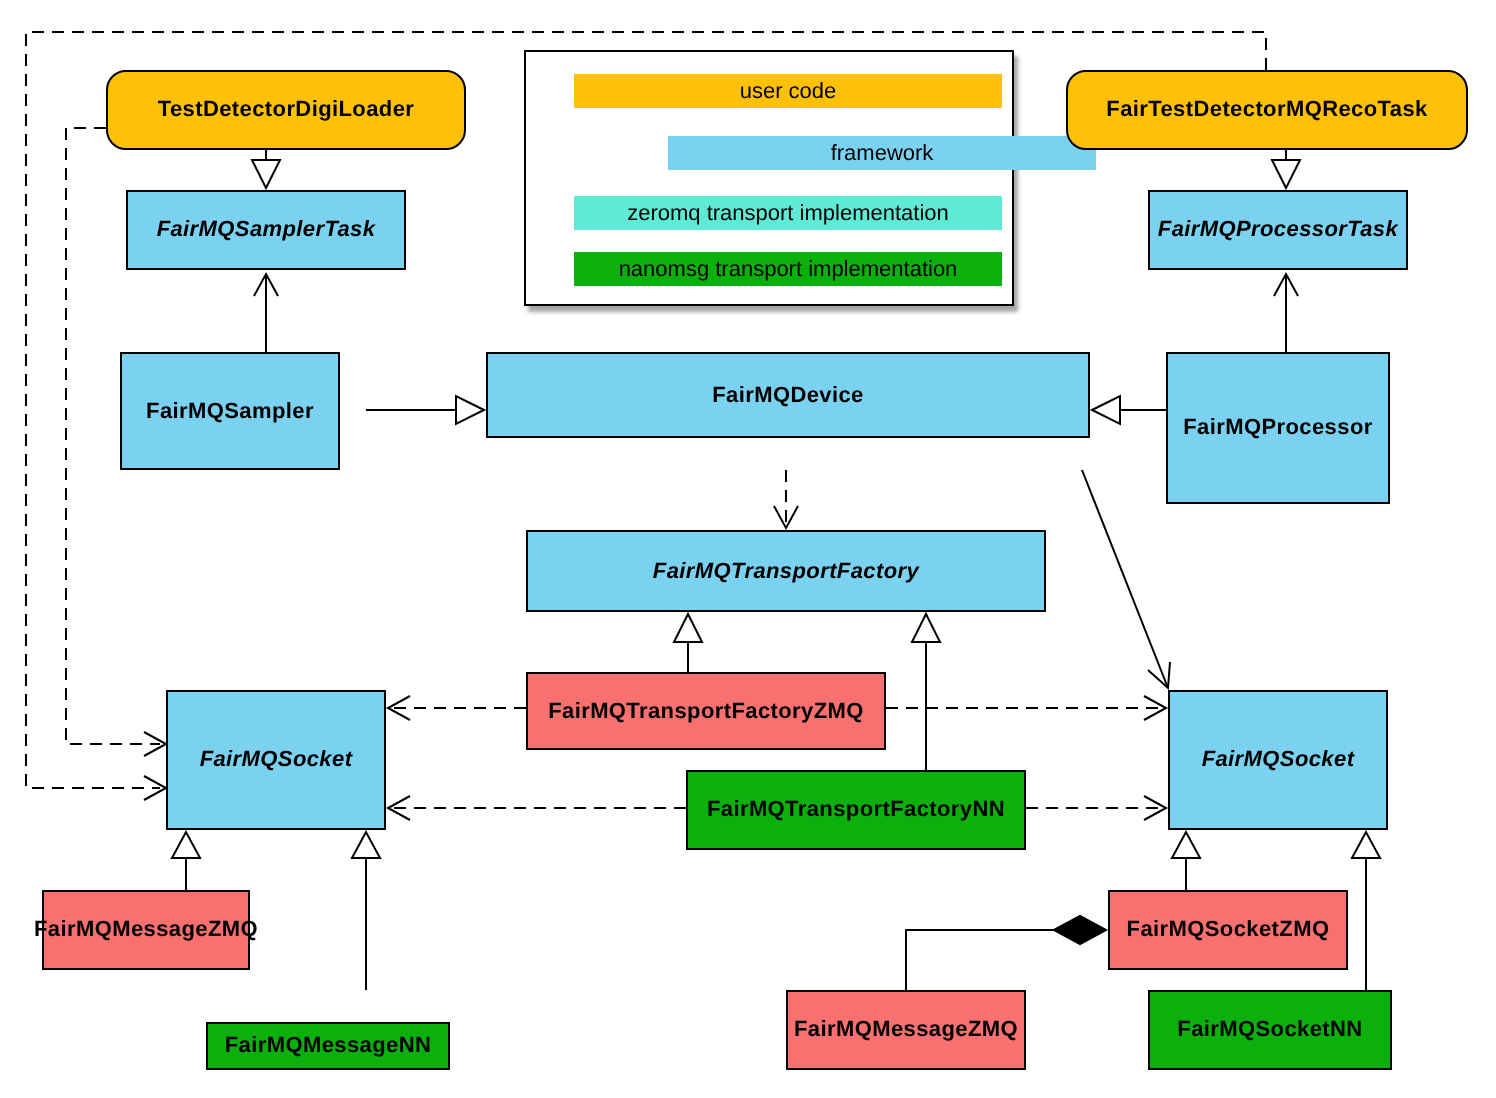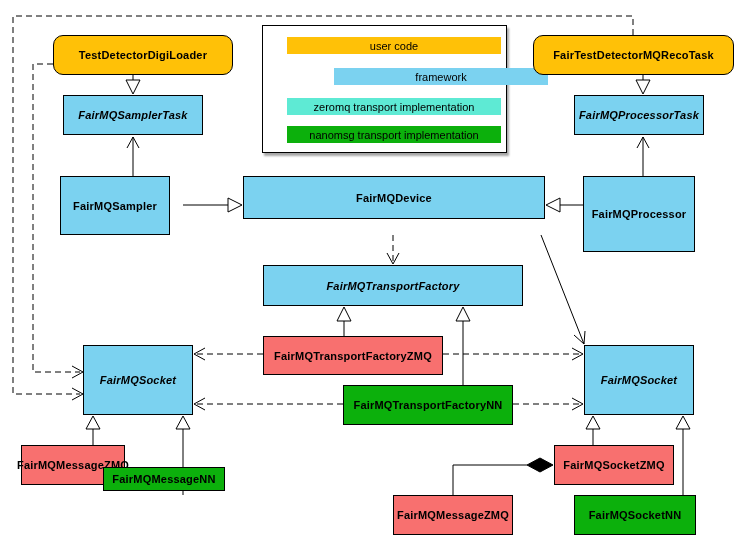--- a/index.html
+++ b/index.html
@@ -172,21 +172,21 @@
   <div class="node zeromq" style="left:263px;top:336px;width:180px;height:39px">FairMQTransportFactoryZMQ</div>
 
   <div class="node nanomsg" style="left:343px;top:385px;width:170px;height:40px">FairMQTransportFactoryNN</div>
 
   <div class="node framework abstract" style="left:83px;top:345px;width:110px;height:70px">FairMQSocket</div>
 
   <div class="node framework abstract" style="left:584px;top:345px;width:110px;height:70px">FairMQSocket</div>
 
   <div class="node zeromq" style="left:21px;top:445px;width:104px;height:40px">FairMQMessageZMQ</div>
 
-  <div class="node nanomsg" style="left:103px;top:467px;width:122px;height:24px">FairMQMessageNN</div>
+  <div class="node nanomsg" style="left:103px;top:511px;width:122px;height:24px">FairMQMessageNN</div>
 
   <div class="node zeromq" style="left:393px;top:495px;width:120px;height:40px">FairMQMessageZMQ</div>
 
   <div class="node zeromq" style="left:554px;top:445px;width:120px;height:40px">FairMQSocketZMQ</div>
 
   <div class="node nanomsg" style="left:574px;top:495px;width:122px;height:40px">FairMQSocketNN</div>
 
 </div>
 
 </body></html>

